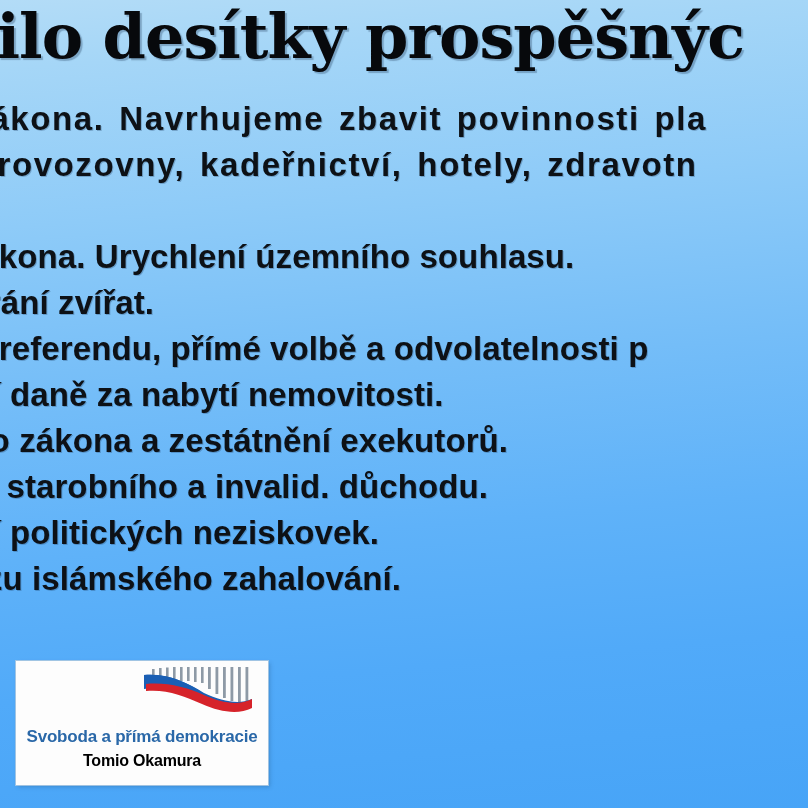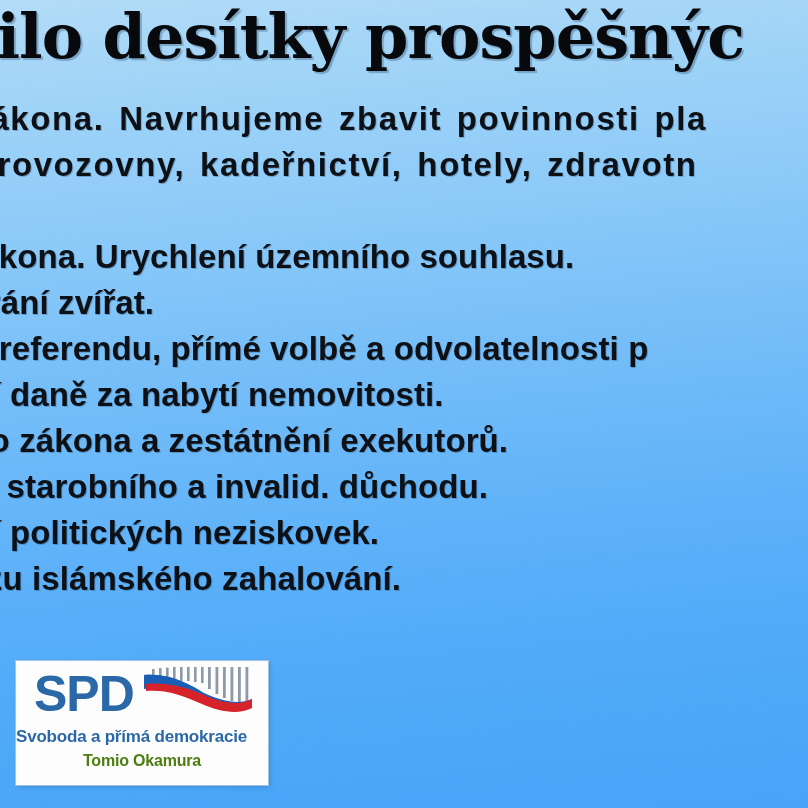--- a/index.html
+++ b/index.html
@@ -74,34 +74,34 @@
     color:#2a68a8;
     letter-spacing:-1px;
   }
   .flagwrap{
     position:absolute;
     left:122px;top:4px;
     width:116px;height:58px;
   }
   .flagwrap svg{display:block;}
   .logo-sub1{
-    text-align:left;
+    text-align:center;
     font-family:"Liberation Sans", sans-serif;
     font-weight:bold;
     font-size:17px;
     color:#2a68a8;
     margin-top:0px;
     letter-spacing:-.2px;
   }
   .logo-sub2{
     text-align:center;
     font-family:"Liberation Sans", sans-serif;
     font-weight:bold;
     font-size:16px;
-    color:#4d7c0f;
+    color:#000000;
     margin-top:5px;
     letter-spacing:-.2px;
   }
   
   .sig{
     position:absolute;
     right:18px;
     top:668px;
     width:420px;
     text-align:center;
@@ -132,21 +132,20 @@
     <div class="ln">PD o referendu, přímé volbě a  odvolatelnosti p</div>
     <div class="ln">ušení daně za nabytí nemovitosti.</div>
     <div class="ln">ského zákona a zestátnění exekutorů.</div>
     <div class="ln">. výši starobního a invalid. důchodu.</div>
     <div class="ln">ování politických neziskovek.</div>
     <div class="ln">zákazu islámského zahalování.</div>
   </div>
 
   <div class="logo-box">
     <div class="logo-top">
-      <div class="logo-spd">SPD</div>
       <div class="flagwrap">
         <svg width="116" height="58" viewBox="0 0 116 58" xmlns="http://www.w3.org/2000/svg">
           <g fill="#8e9aa6">
             <rect x="14" y="4" width="2.6" height="12"></rect>
             <rect x="21" y="3" width="2.6" height="13"></rect>
             <rect x="28" y="2.5" width="2.6" height="13.5"></rect>
             <rect x="35" y="2" width="2.6" height="14"></rect>
             <rect x="42" y="2" width="2.6" height="14"></rect>
             <rect x="49" y="2" width="2.6" height="14"></rect>
             <rect x="56" y="2" width="2.6" height="15"></rect>

